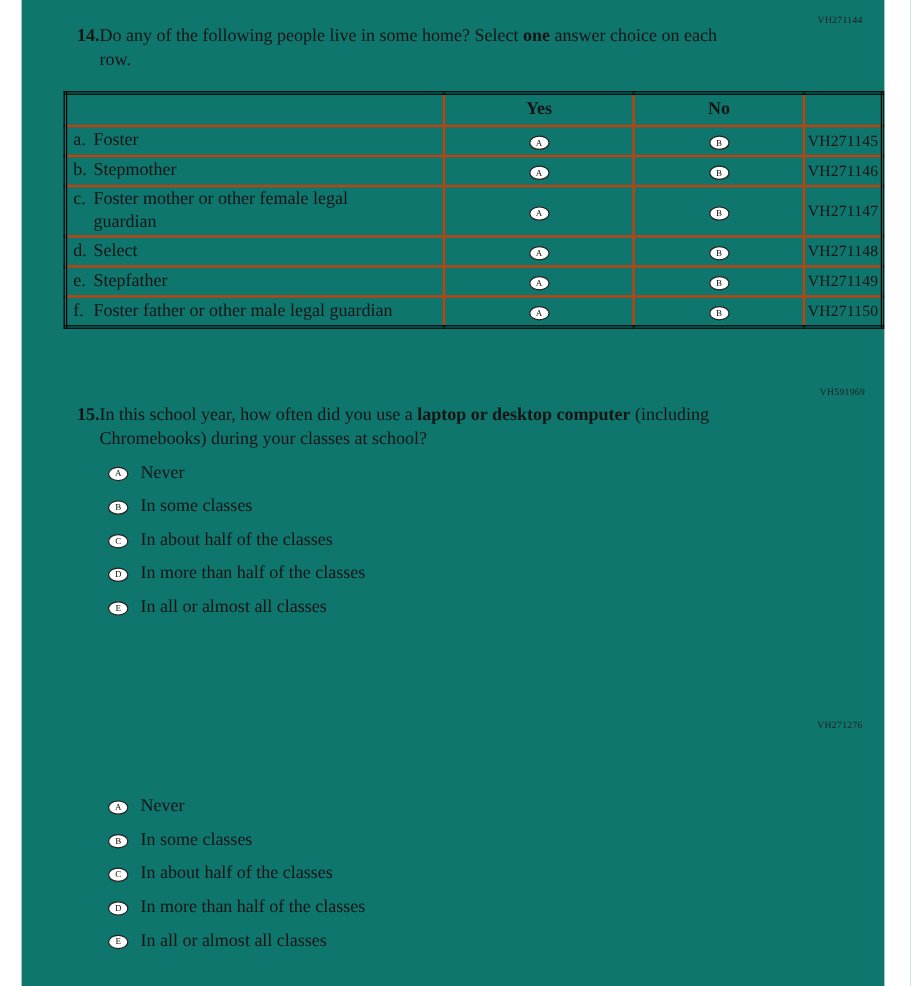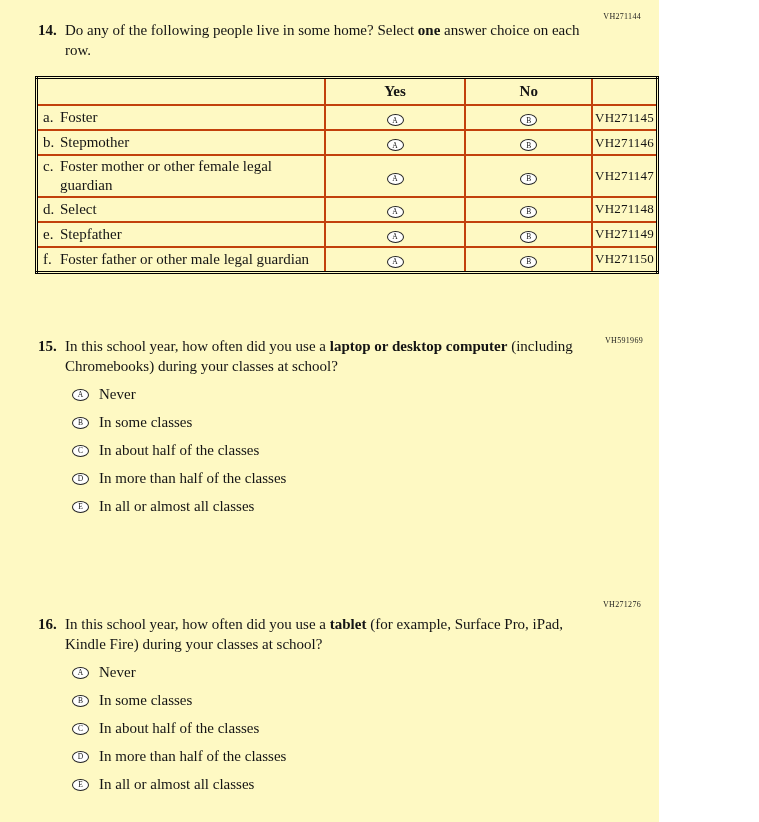--- a/index.html
+++ b/index.html
@@ -2,32 +2,32 @@
 <html><head>
 <meta charset="utf-8">
 <style>
   html, body { margin: 0; padding: 0; }
   body {
     width: 759px; height: 822px;
     background: #ffffff;
     color: #141414;
     font-family: "Liberation Serif", "DejaVu Serif", serif;
   }
-  .page { position: relative; width: 659px; height: 822px; overflow: hidden; background: #fef9c3; }
+  .page { position: relative; width: 719px; height: 822px; overflow: hidden; background: #0f766e; margin-left: 18px; }
 
   .vcode {
     position: absolute;
     font-size: 8px;
     letter-spacing: 0.3px;
     color: #1c1c1c;
     font-family: "Liberation Serif", serif;
   }
 
   .q { position: absolute; display: flex; }
-  .qnum { flex: 0 0 27px; width: 27px; font-weight: bold; font-size: 15px; line-height: 1.35; }
+  .qnum { flex: 0 0 27px; width: 27px; font-weight: bold; font-size: 15px; line-height: 1.35; text-align: right; }
   .qtext { font-size: 15px; line-height: 1.35; max-width: 640px; white-space: pre-line; }
   .qtext b { font-weight: bold; }
 
   table.anstable {
     position: absolute; left: 35px; top: 76px;
     border-collapse: collapse;
     border: 3px double #000;
     table-layout: fixed;
   }
   .anstable th, .anstable td { border: 2px solid #c2410c; padding: 0; }
@@ -172,21 +172,21 @@
               <span>A</span>
             </span></td>
       <td class="c-no"><span class="bubble">
               <span>B</span>
             </span></td>
       <td class="c-code">VH271150</td>
     </tr>
   </tbody>
     </table>
 
-  <div class="vcode" style="top:336px; right:16px;">VH591969</div>
+  <div class="vcode" style="top:322px; right:16px;">VH591969</div>
 
   <div class="q" style="top:336px; left:38px;">
     <span class="qnum">15.</span>
     <div class="qtext"><span>In this school year, how often did you use a </span><b>laptop or desktop computer</b><span> (including
 Chromebooks) during your classes at school?</span></div>
   </div>
 
   <div class="opts" style="top:385px;">
     <div class="opt">
       <span class="bubble">
@@ -215,25 +215,20 @@
     <div class="opt">
       <span class="bubble">
           <span>E</span>
         </span>
       <span class="lbl">In all or almost all classes</span>
     </div>
   </div>
 
   <div class="vcode" style="top:600px; right:18px;">VH271276</div>
 
-  <div class="q" style="top:614px; left:38px;">
-    <span class="qnum">16.</span>
-    <div class="qtext"><span>In this school year, how often did you use a </span><b>tablet</b><span> (for example, Surface Pro, iPad,
-Kindle Fire) during your classes at school?</span></div>
-  </div>
 
   <div class="opts" style="top:663px;">
     <div class="opt">
       <span class="bubble">
           <span>A</span>
         </span>
       <span class="lbl">Never</span>
     </div>
     <div class="opt">
       <span class="bubble">

